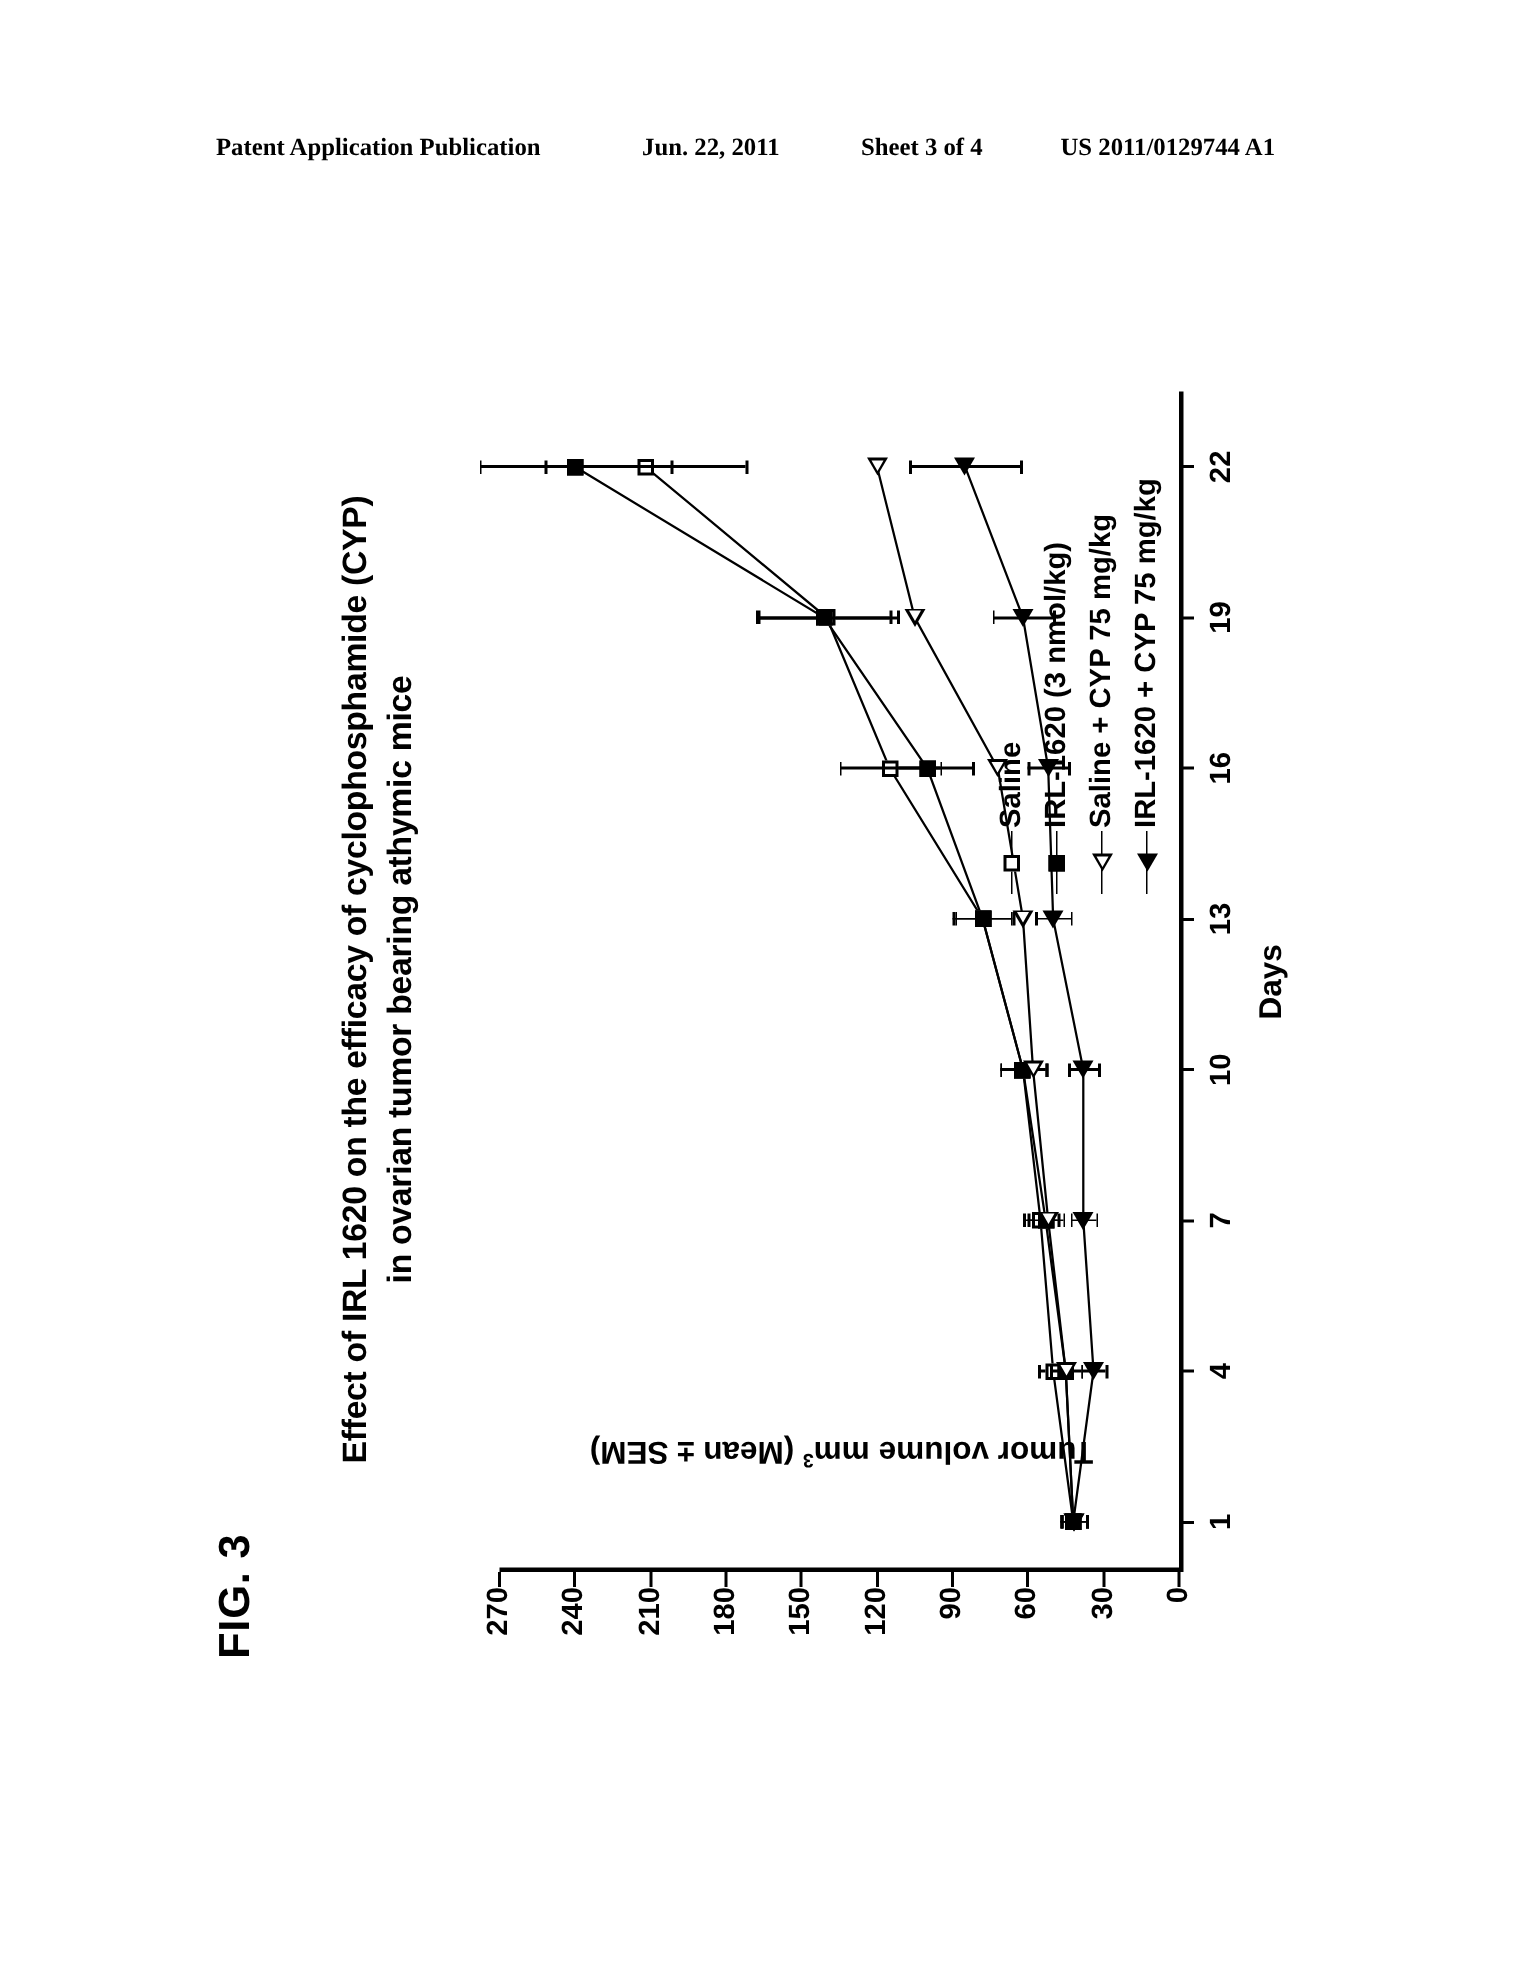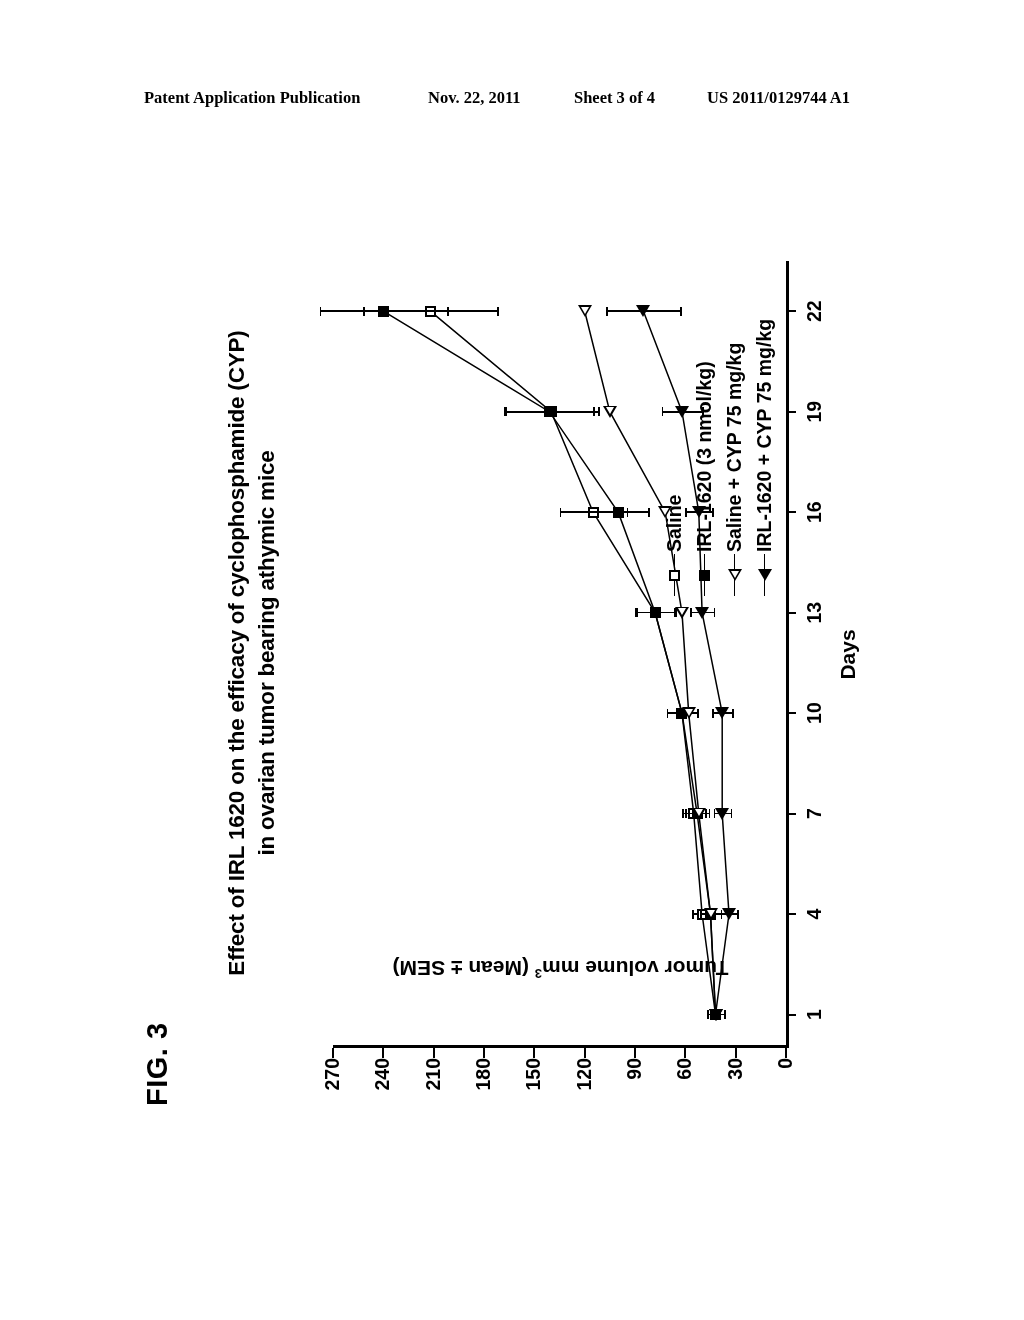--- a/index.html
+++ b/index.html
@@ -292,21 +292,21 @@
     background: #000;
     height: 1.6px;
     width: 9px;
   }
 </style>
 </head>
 <body>
 
 <div id="patent-header">
   <span class="hdr-pub">Patent Application Publication</span>
-  <span class="hdr-date">Nov. 22, 2011</span>
+  <span class="hdr-date">Jun. 22, 2011</span>
   <span class="hdr-sheet">Sheet 3 of 4</span>
   <span class="hdr-number">US 2011/0129744 A1</span>
 </div>
 
 <div id="fig-label">FIG. 3</div>
 
 <div id="figure-rotor">
   <div id="figure-inner">
 
     <div id="chart-title">

